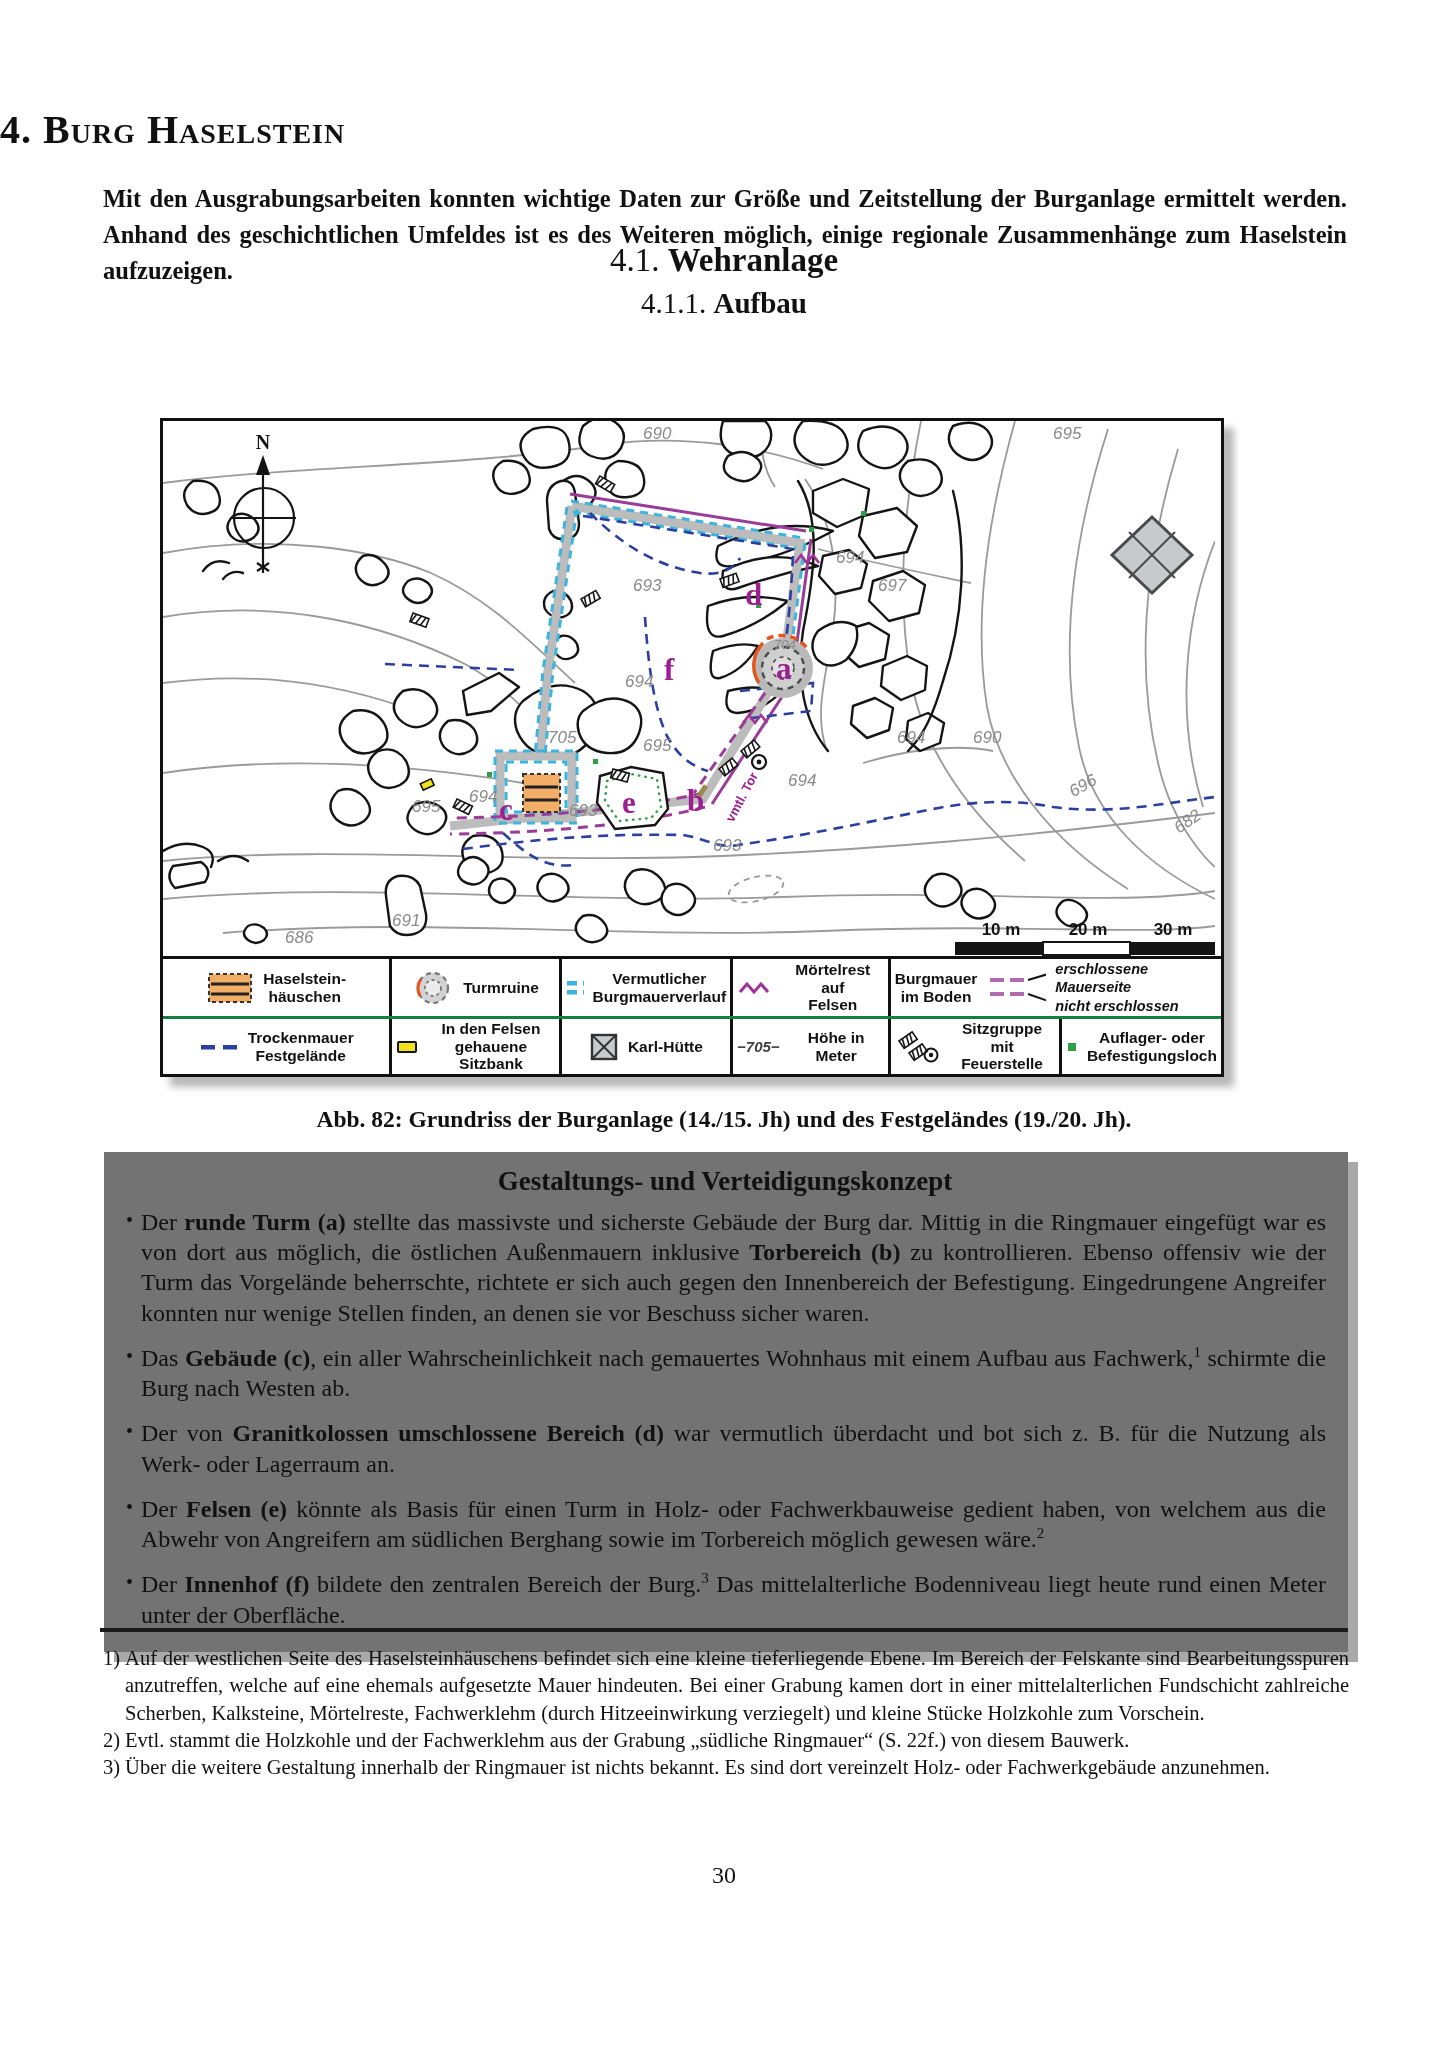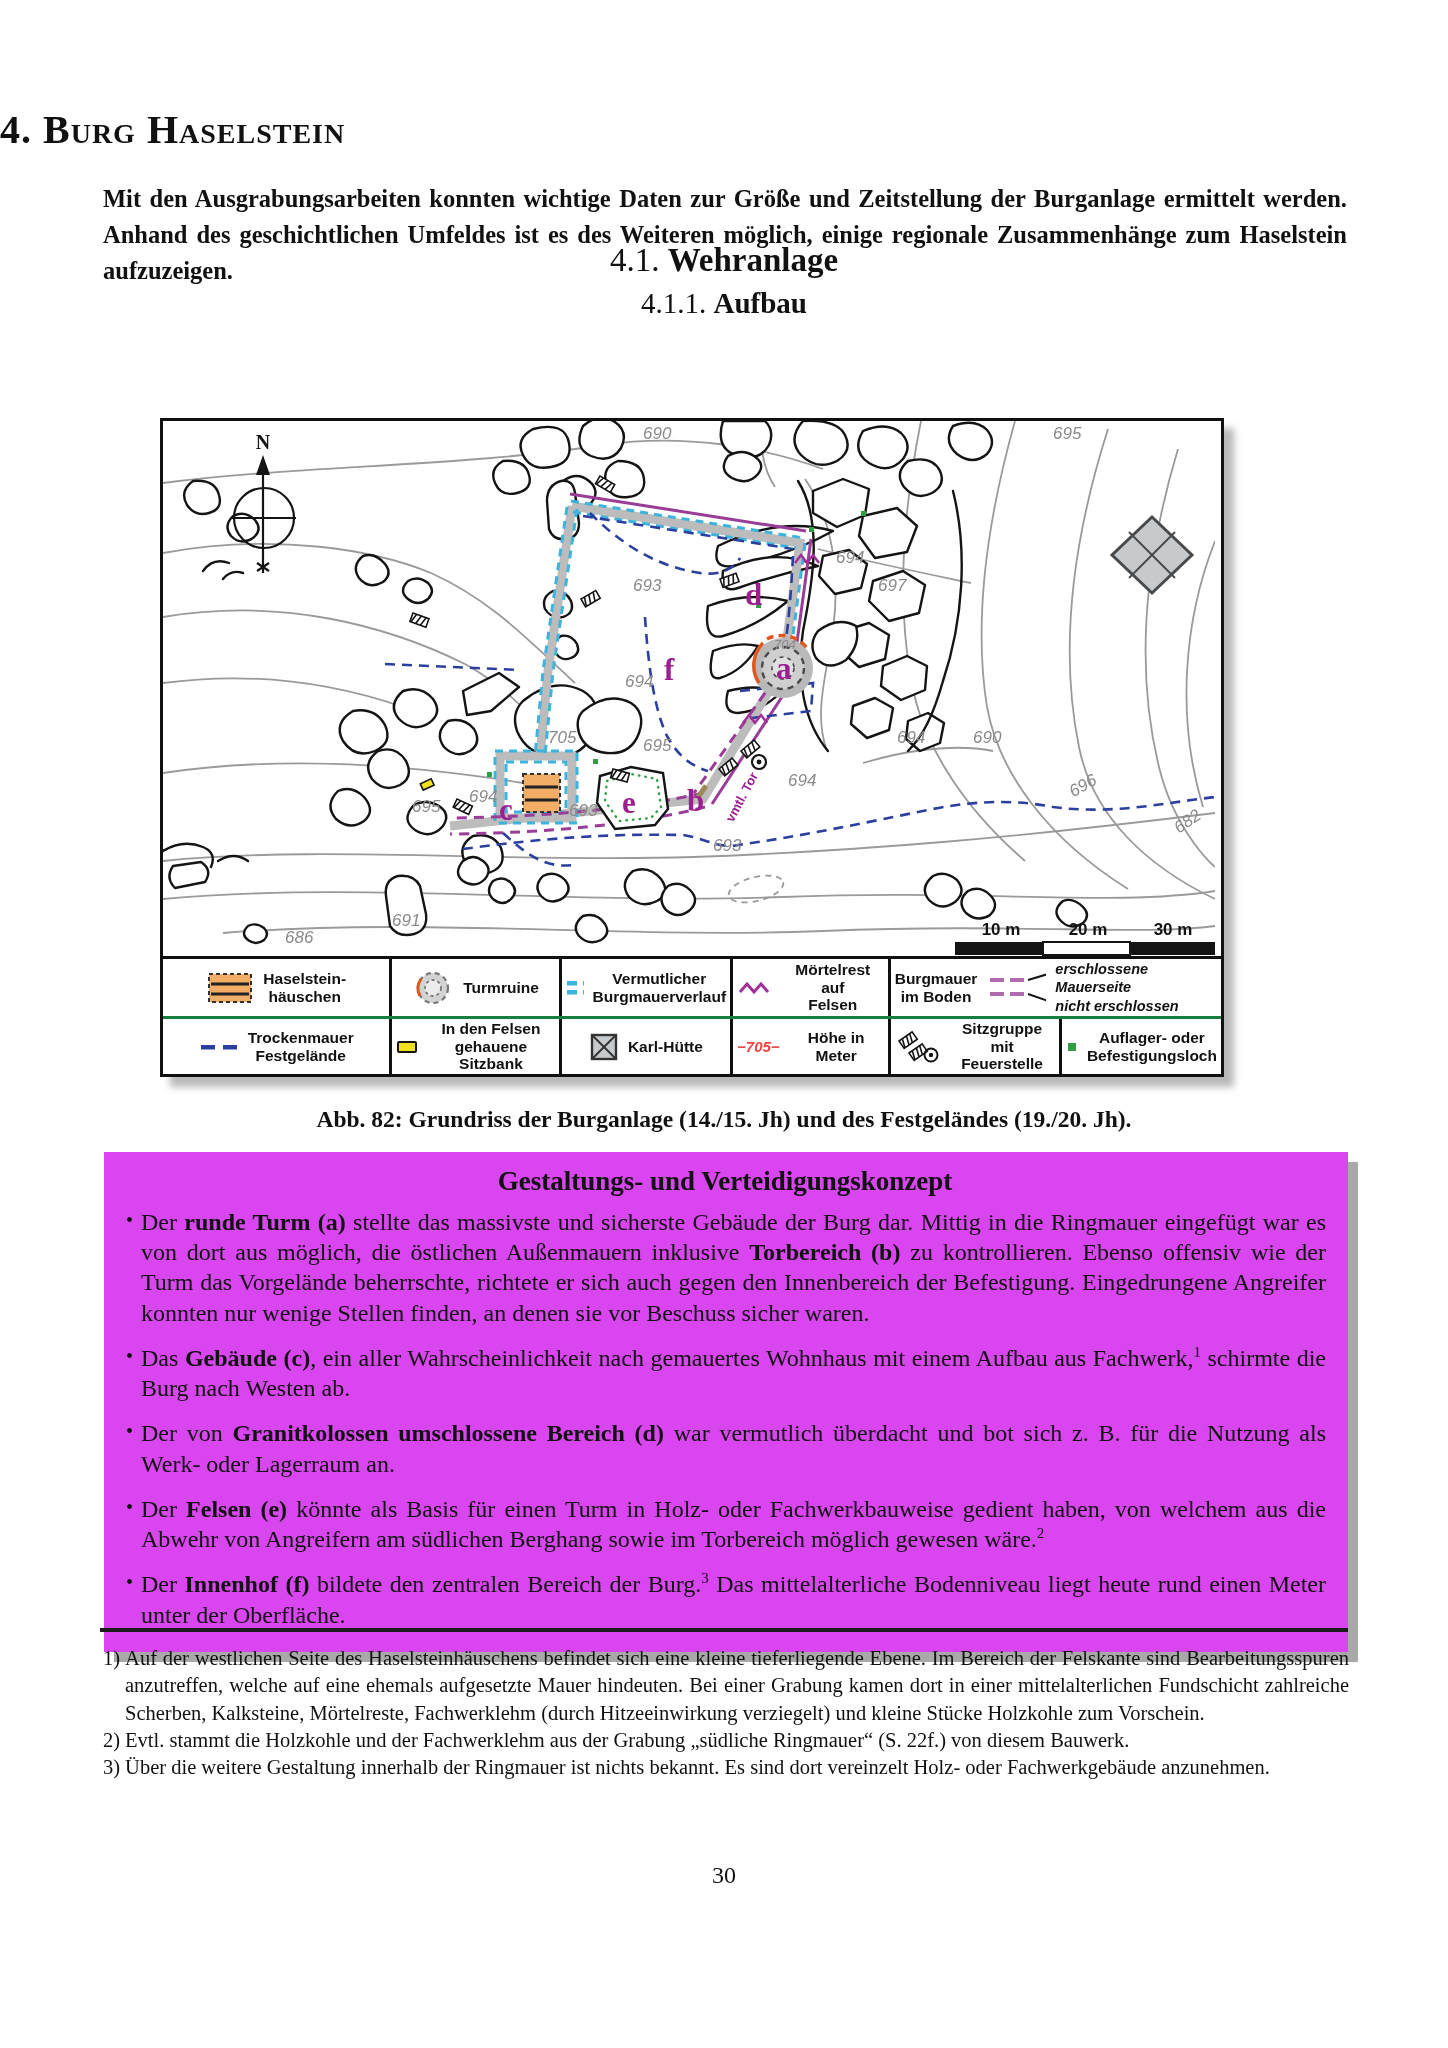--- a/index.html
+++ b/index.html
@@ -33,30 +33,30 @@
   .legend-row{display:flex;}
   .legend-row.r1{height:57px;}
   .legend-row.r2{height:55px;border-top:3px solid #15803d;}
   .lcell{
     display:flex;align-items:center;justify-content:center;gap:9px;
     border-left:3px solid #101010;box-sizing:border-box;padding:2px 4px;
   }
   .lcell:first-child{border-left:none;}
   .llabel{font-size:15.5px;font-weight:bold;line-height:1.12;text-align:center;white-space:pre-line;}
   .lsub{font-size:14.5px;font-weight:bold;font-style:italic;line-height:1.25;text-align:left;}
-  .hoehe{font-size:15px;font-weight:bold;font-style:italic;color:#ef4444;}
+  .hoehe{font-size:15px;font-weight:bold;font-style:italic;color:#404040;}
   
   .caption{
     position:absolute;top:1082px;left:0;width:100%;text-align:center;
     font-size:23.5px;font-weight:bold;
   }
   
   .concept{
     position:absolute;top:1152px;left:104px;width:1244px;box-sizing:border-box;
-    background:#d946ef;box-shadow:10px 10px 0 #a9a9a9;padding:12px 22px 18px 20px;
+    background:#737373;box-shadow:10px 10px 0 #a9a9a9;padding:12px 22px 18px 20px;
   }
   .concept h4{margin:2px 0 10px 0;text-align:center;font-size:27px;font-weight:bold;}
   .concept ul{margin:0;padding:0;list-style:none;}
   .concept li{
     position:relative;margin:0 0 15px 0;padding-left:17px;
     font-size:24px;line-height:1.26;text-align:justify;
   }
   .concept li:last-child{margin-bottom:4px;}
   .concept li::before{content:"•";position:absolute;left:2px;top:1px;font-size:20px;}
   .concept .b{font-weight:bold;}

